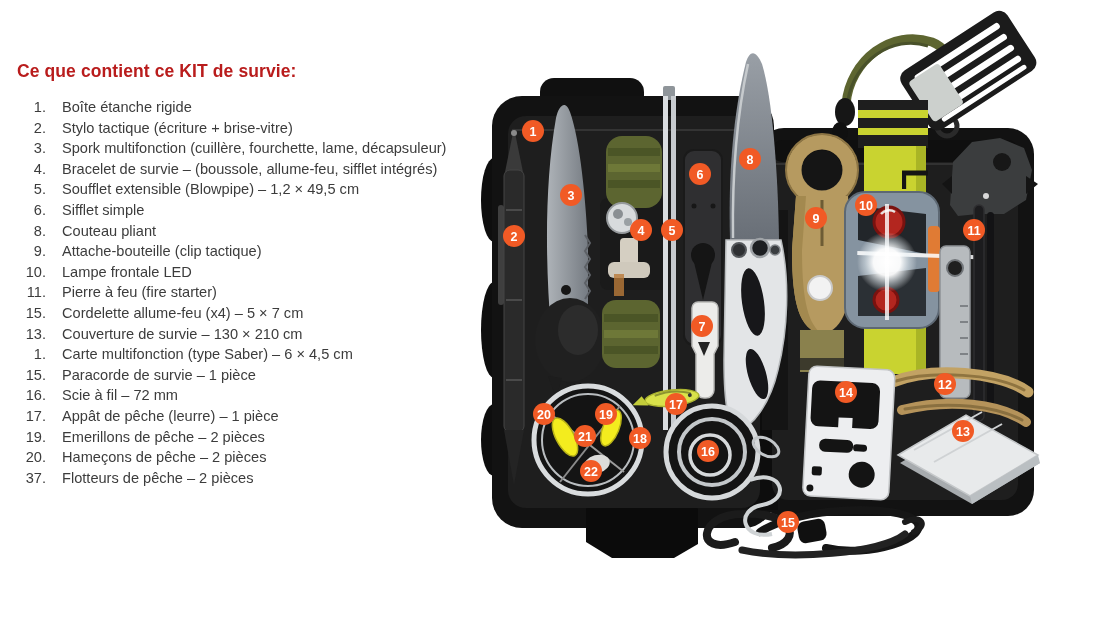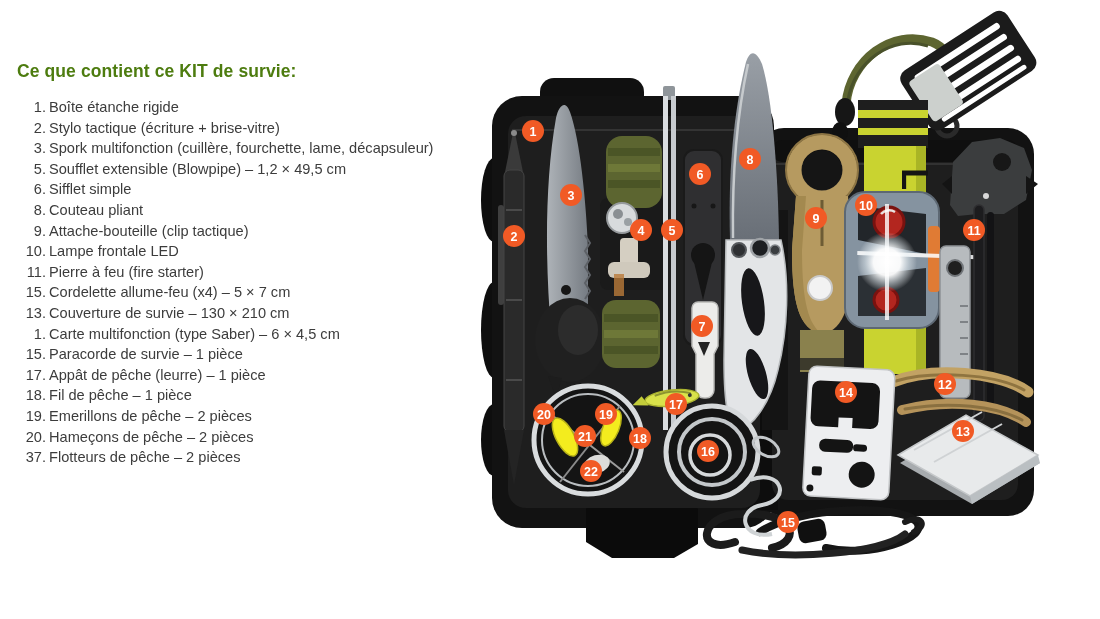--- a/index.html
+++ b/index.html
@@ -3,54 +3,55 @@
 <meta charset="utf-8">
 <style>
   html,body{margin:0;padding:0;}
   body{
     width:1100px;height:619px;position:relative;overflow:hidden;
     background:#ffffff;
     font-family:"Liberation Sans","DejaVu Sans",sans-serif;
   }
   .page-title{
     position:absolute;left:17px;top:61px;margin:0;
-    font-size:17.5px;font-weight:bold;color:#4d7c0f;letter-spacing:.1px;
+    font-size:17.5px;font-weight:bold;color:#b91c1c;letter-spacing:.1px;
   }
   .kit-list{
     position:absolute;left:20px;top:97px;width:458px;
     margin:0;padding:0;list-style:none;
     font-size:14.6px;color:#3C3C3C;line-height:20.6px;
   }
   .kit-list li{white-space:nowrap;overflow:hidden;}
   .kit-list .num{display:inline-block;width:26px;text-align:right;}
-  .kit-list .txt{margin-left:3px;}
+  .kit-list .txt{margin-left:16px;}
   .kit-photo{position:absolute;left:470px;top:0;width:630px;height:619px;}
   .marker-text{font-family:"Liberation Sans","DejaVu Sans",sans-serif;}
 </style>
 </head>
 <body>
 
 <h1 class="page-title">Ce que contient ce KIT de survie:</h1>
 
 <ol class="kit-list">
     <li><span class="num">1.</span><span class="txt">Boîte étanche rigide</span></li>
     <li><span class="num">2.</span><span class="txt">Stylo tactique (écriture + brise-vitre)</span></li>
     <li><span class="num">3.</span><span class="txt">Spork multifonction (cuillère, fourchette, lame, décapsuleur)</span></li>
+    <li><span class="num">4.</span><span class="txt">Bracelet de survie – (boussole, allume-feu, sifflet intégrés)</span></li>
     <li><span class="num">5.</span><span class="txt">Soufflet extensible (Blowpipe) – 1,2 × 49,5 cm</span></li>
     <li><span class="num">6.</span><span class="txt">Sifflet simple</span></li>
     <li><span class="num">8.</span><span class="txt">Couteau pliant</span></li>
     <li><span class="num">9.</span><span class="txt">Attache-bouteille (clip tactique)</span></li>
     <li><span class="num">10.</span><span class="txt">Lampe frontale LED</span></li>
     <li><span class="num">11.</span><span class="txt">Pierre à feu (fire starter)</span></li>
     <li><span class="num">15.</span><span class="txt">Cordelette allume-feu (x4) – 5 × 7 cm</span></li>
     <li><span class="num">13.</span><span class="txt">Couverture de survie – 130 × 210 cm</span></li>
     <li><span class="num">1.</span><span class="txt">Carte multifonction (type Saber) – 6 × 4,5 cm</span></li>
     <li><span class="num">15.</span><span class="txt">Paracorde de survie – 1 pièce</span></li>
+    <li><span class="num">16.</span><span class="txt">Scie à fil – 72 mm</span></li>
     <li><span class="num">17.</span><span class="txt">Appât de pêche (leurre) – 1 pièce</span></li>
-    <li><span class="num">18.</span><span class="txt">Fil de pêche – 1 pièce</span></li>
     <li><span class="num">19.</span><span class="txt">Emerillons de pêche – 2 pièces</span></li>
     <li><span class="num">20.</span><span class="txt">Hameçons de pêche – 2 pièces</span></li>
     <li><span class="num">37.</span><span class="txt">Flotteurs de pêche – 2 pièces</span></li>
   </ol>
 
 <svg class="kit-photo" viewBox="470 0 630 619" width="630" height="619" xmlns="http://www.w3.org/2000/svg">
   <defs>
     <linearGradient id="bladeGrad" x1="0" y1="0" x2="1" y2="0">
       <stop offset="0" stop-color="#aeb3b8"></stop>
         <stop offset="1" stop-color="#767c83"></stop>

